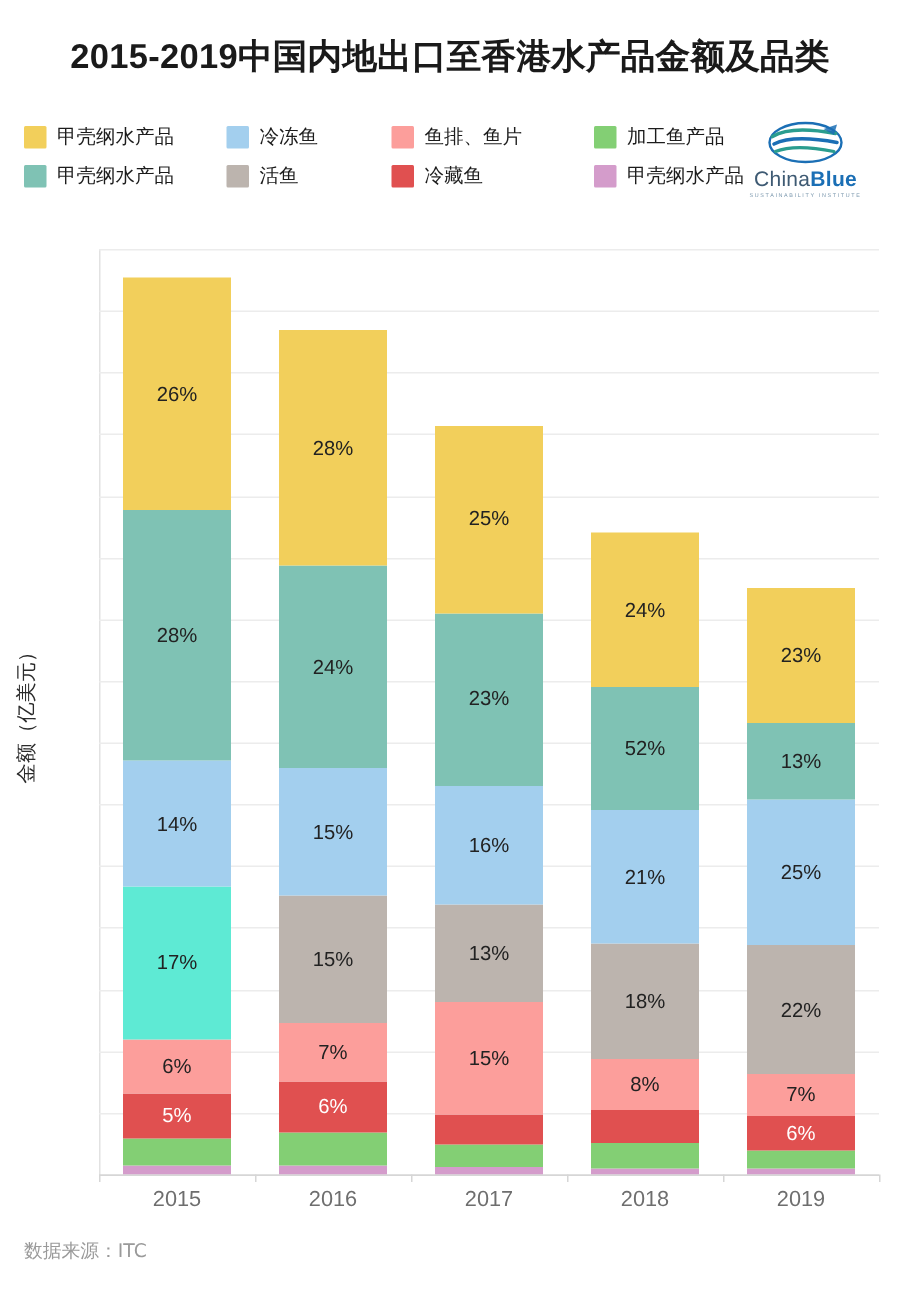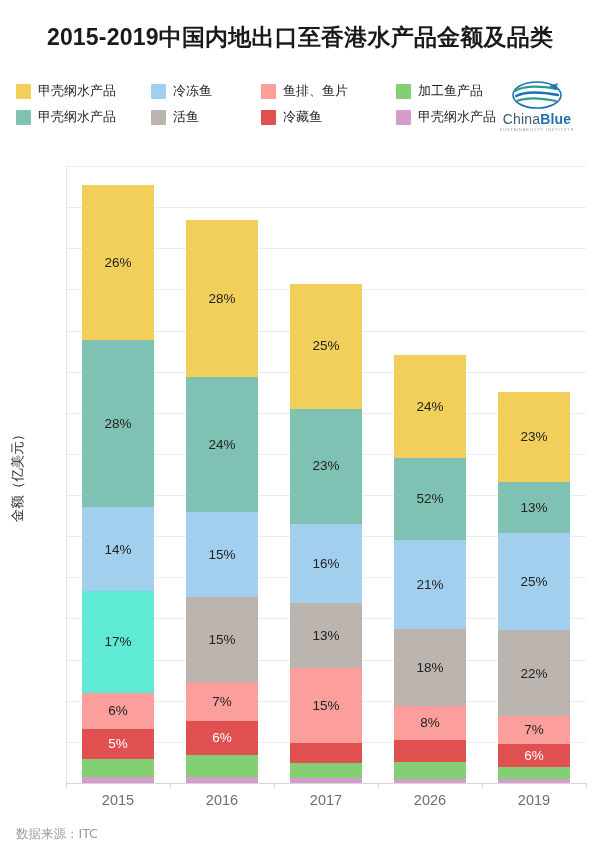--- a/index.html
+++ b/index.html
@@ -366,17 +366,17 @@
   <div id="x-axis-line"></div>
 
   <div id="source-note">数据来源：ITC</div>
 <div class="x-tick" style="left: 66px;"></div>
     <div class="x-label" style="left: 66px; width: 104px;">2015</div>
     <div class="x-tick" style="left: 170px;"></div>
     <div class="x-label" style="left: 170px; width: 104px;">2016</div>
     <div class="x-tick" style="left: 274px;"></div>
     <div class="x-label" style="left: 274px; width: 104px;">2017</div>
     <div class="x-tick" style="left: 378px;"></div>
-    <div class="x-label" style="left: 378px; width: 104px;">2026</div>
+    <div class="x-label" style="left: 378px; width: 104px;">2018</div>
     <div class="x-tick" style="left: 482px;"></div>
     <div class="x-label" style="left: 482px; width: 104px;">2019</div>
     <div class="x-tick" style="left: 586px;"></div>
   </div>
 
 </body></html>

